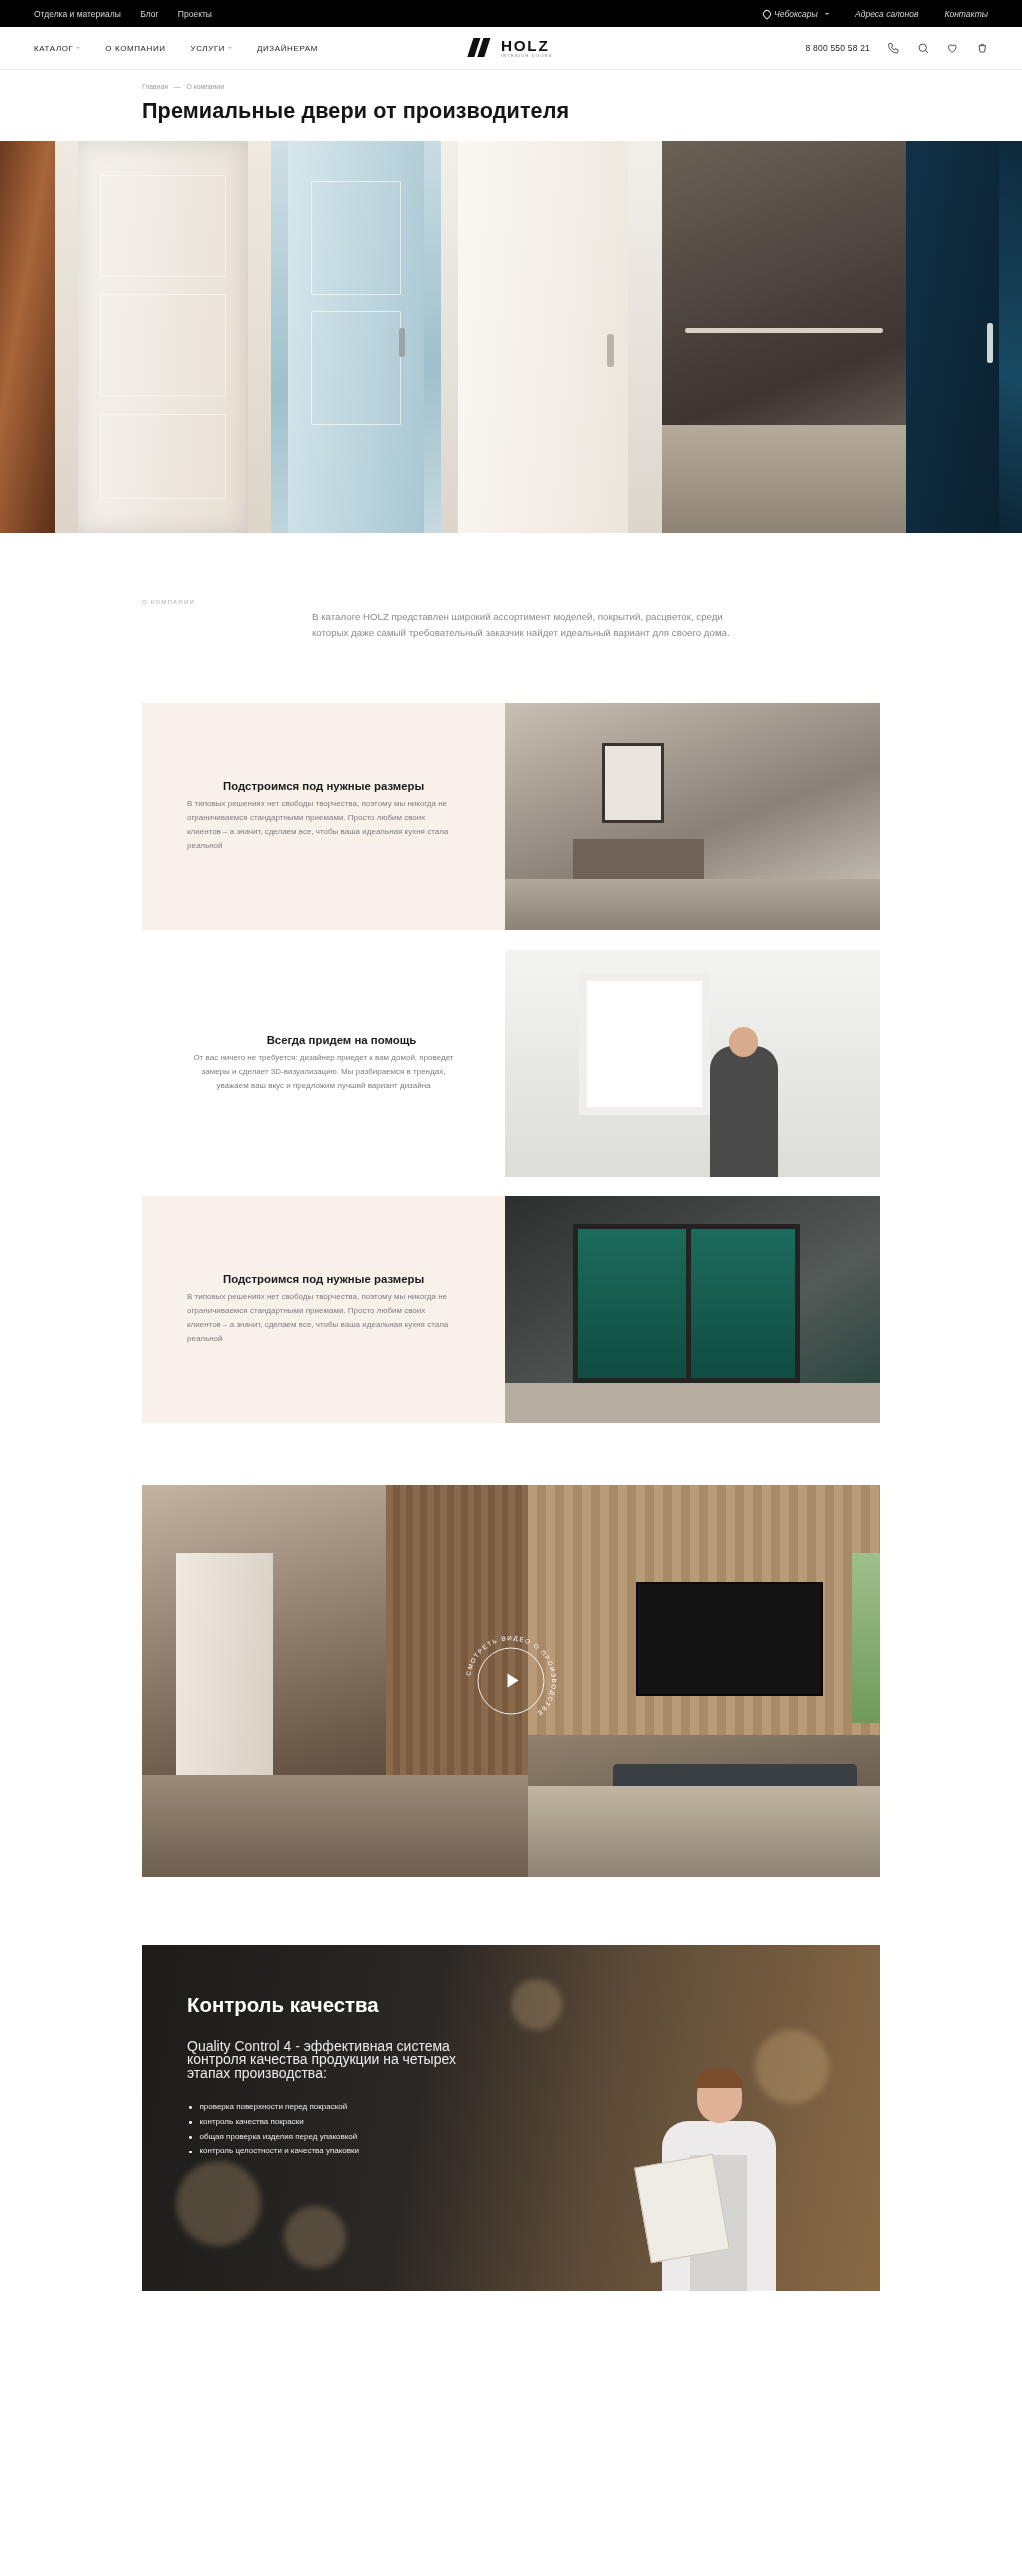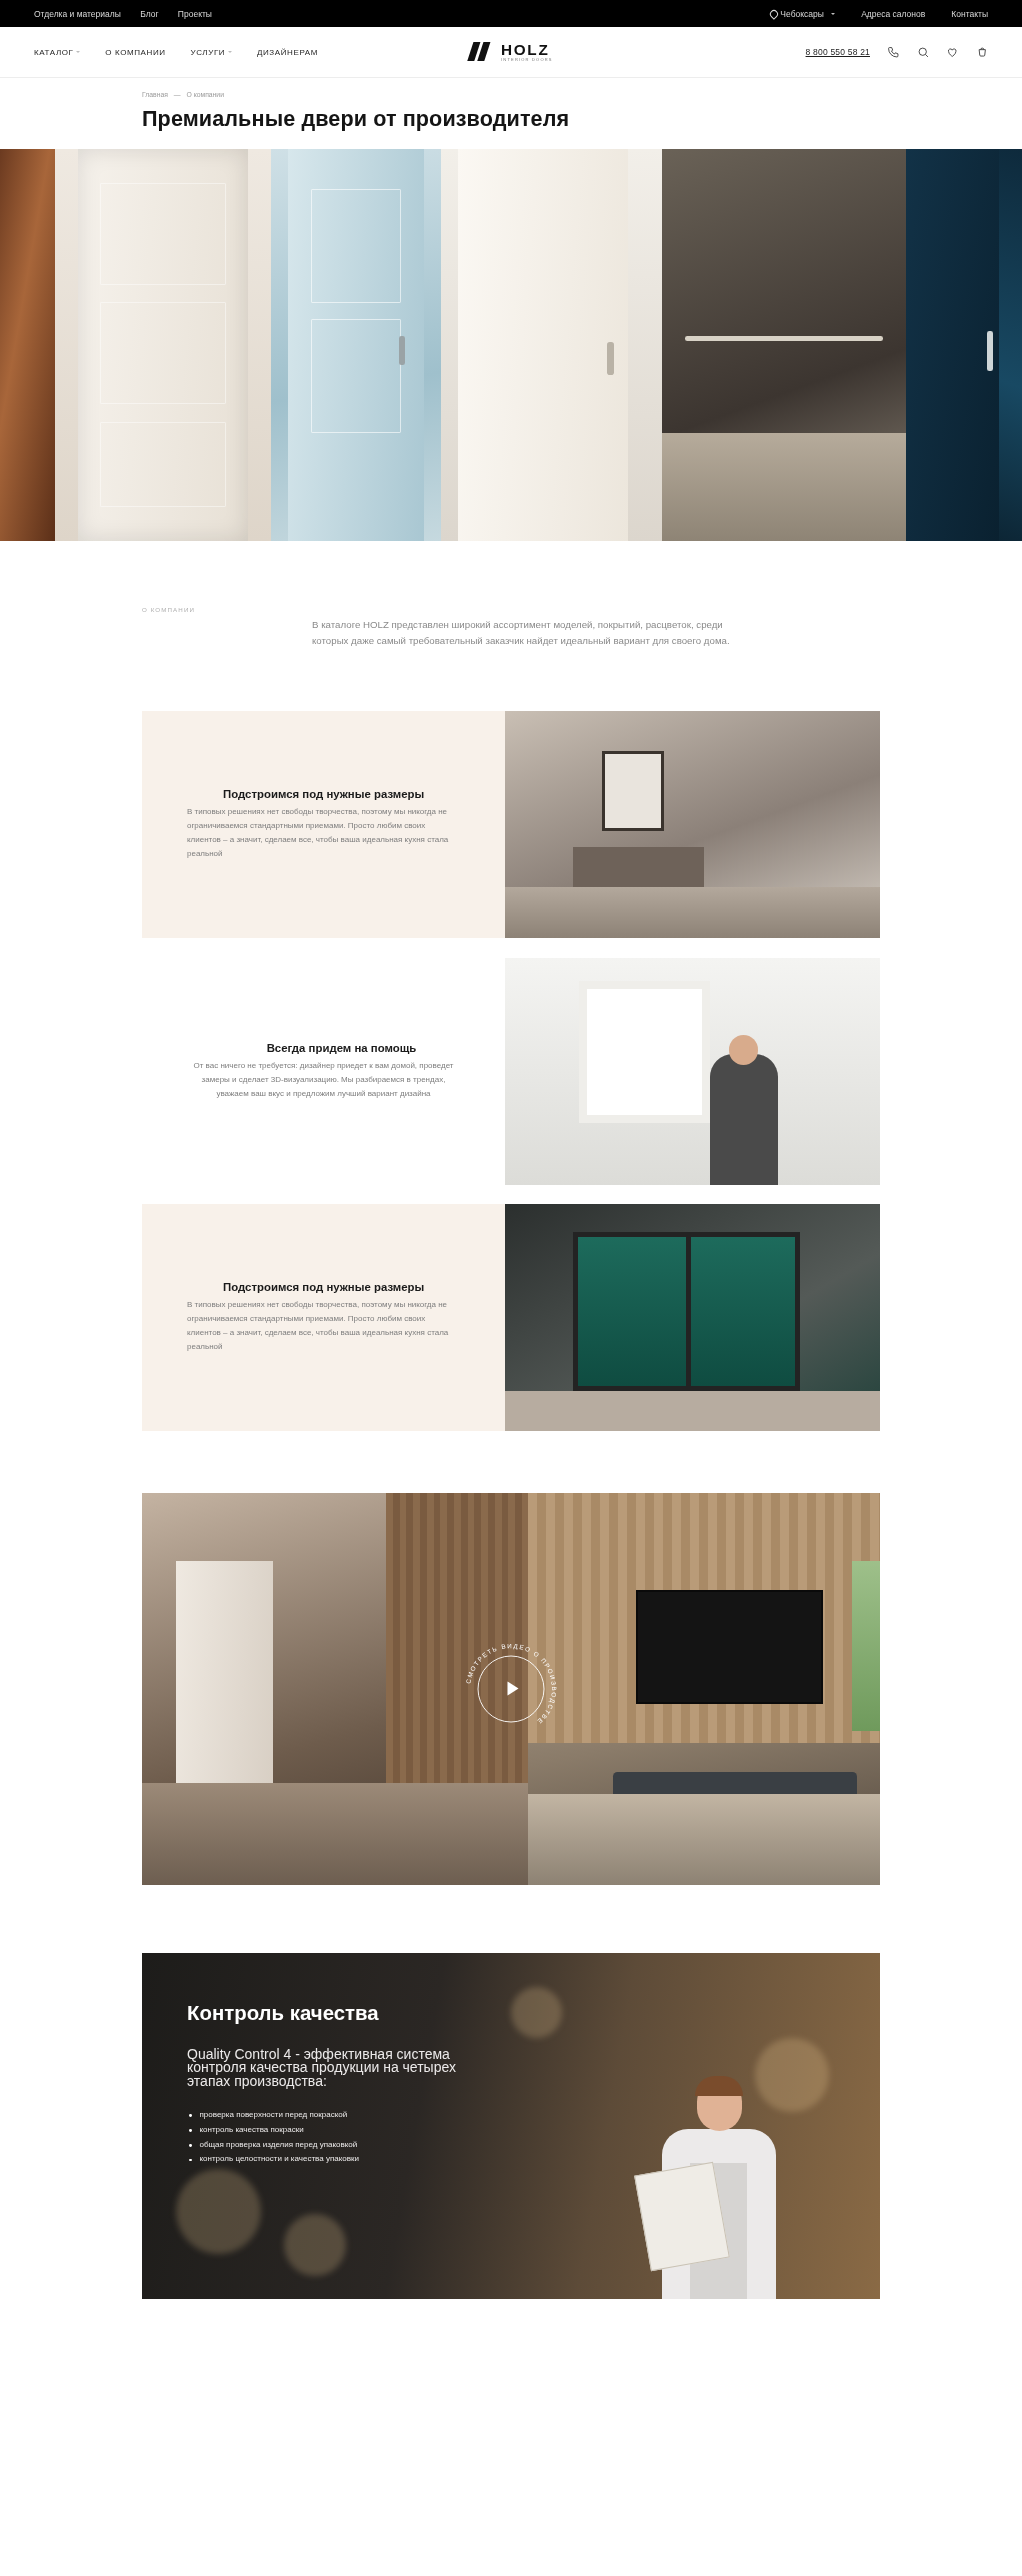--- a/index.html
+++ b/index.html
@@ -15,34 +15,34 @@
   .topbar {
     height: 27px;
     background: #000000;
     color: #d7d7d7;
     display: flex;
     align-items: center;
     padding: 0 34px;
     font-size: 8.5px;
   }
   .topbar .left { display: flex; gap: 19.3px; align-items: center; }
-  .topbar .right { margin-left: auto; display: flex; gap: 26px; align-items: center; }
+  .topbar .right { margin-left: auto; display: flex; gap: 26px; align-items: center; font-style: italic; }
   .topbar a, .topbar span { color: #d9d9d9; text-decoration: none; white-space: nowrap; }
   .topbar .right .item { display: flex; align-items: center; gap: 4.5px; }
   .pin-ico { width: 6.2px; height: 8px; position: relative; display: inline-block; }
   .pin-ico:before {
     content: ""; position: absolute; left: 0; top: 0; width: 6.2px; height: 6.2px;
     border-radius: 50% 50% 50% 0; transform: rotate(-45deg); border: 0.9px solid #d9d9d9;
   }
   .caret { display: inline-block; width: 0; height: 0; border-left: 2.3px solid transparent;
            border-right: 2.3px solid transparent; border-top: 2.3px solid #bdbdbd; margin-left: 2.8px; }
 
   
   .header {
-    height: 51px;
+    height: 43px;
     background: #ffffff;
     display: flex;
     align-items: center;
     padding: 0 34px;
     border-bottom: 0.6px solid #ededed;
     position: relative;
   }
   .nav { display: flex; gap: 25px; align-items: center; }
   .nav .nav-item {
     font-size: 8px; letter-spacing: 0.6px; text-transform: uppercase;
@@ -56,21 +56,21 @@
   .logo-mark i {
     position: absolute; top: 0; width: 7.4px; height: 19.3px; background: #111;
     transform: skewX(-18deg);
   }
   .logo-mark i:nth-child(1) { left: 1.1px; }
   .logo-mark i:nth-child(2) { left: 11.4px; }
   .logo-text { line-height: 1; }
   .logo-text .big { font-size: 15.3px; font-weight: 700; letter-spacing: 1.7px; color: #111; }
   .logo-text .small { font-size: 4px; letter-spacing: 1.2px; color: #777; margin-top: 1.7px; }
   .header .right { margin-left: auto; display: flex; align-items: center; gap: 17px; }
-  .phone { font-size: 8.5px; color: #1d1d1d; letter-spacing: 0.2px; text-decoration: underline; }
+  .phone { font-size: 8.5px; color: #1d1d1d; letter-spacing: 0.2px; }
   .ic { width: 12.5px; height: 12.5px; display: inline-block; color: #2b2b2b; }
   .ic svg { width: 100%; height: 100%; display: block; fill: none; stroke: currentColor; stroke-width: 1.6; }
 
   
   .crumbs { padding: 12.5px 0 0 142px; font-size: 6.8px; color: #9a9a9a; }
   .crumbs a { color: #9a9a9a; text-decoration: none; }
   .crumbs .sep { margin: 0 4px; }
   .page-title {
     padding: 8px 0 17px 142px;
     font-size: 21.6px; font-weight: 700; color: #151515; letter-spacing: 0.1px;

